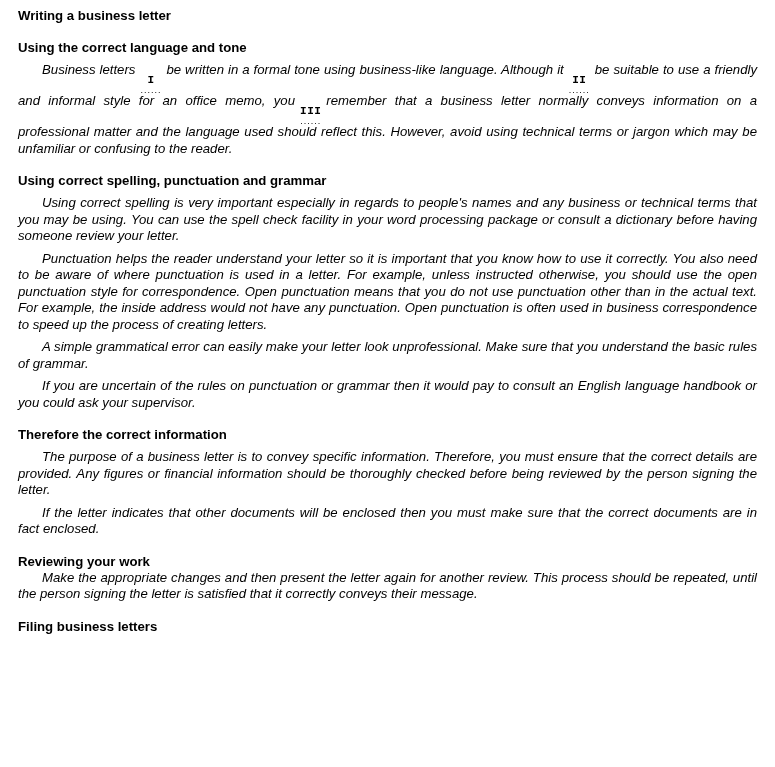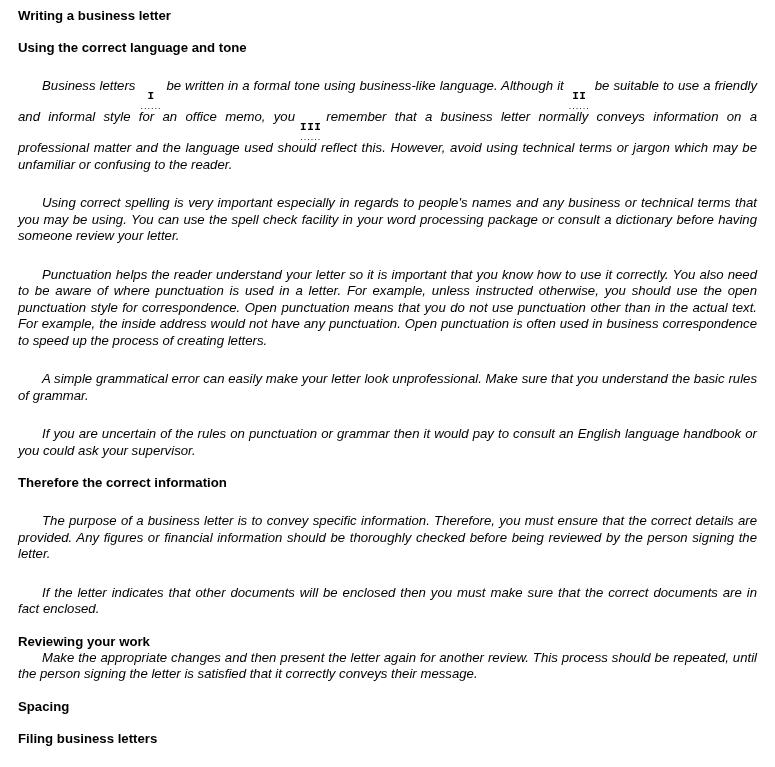--- a/index.html
+++ b/index.html
@@ -29,21 +29,21 @@
   }
   .heading {
     font-size: 13.2px;
     font-weight: 700;
     line-height: 17px;
     margin: 15px 0 0 0;
   }
   .para {
     font-size: 13.2px;
     line-height: 16.5px;
-    margin: 22px 0 0 0;
+    margin: 6px 0 0 0;
     text-align: justify;
     text-indent: 24px;
   }
   .para.italic { font-style: italic; }
   .para.tight { margin-top: 0; }
   .blank {
     display: inline-flex;
     flex-direction: column;
     align-items: center;
     vertical-align: -9px;
@@ -76,26 +76,26 @@
       <p class="para italic">Business letters<span class="blank">
           <span class="blank-label">I</span>
           <span class="blank-dots">......</span>
         </span>be written in a formal tone using business-like language. Although it<span class="blank">
           <span class="blank-label">II</span>
           <span class="blank-dots">......</span>
         </span>be suitable to use a friendly and informal style for an office memo, you<span class="blank">
           <span class="blank-label">III</span>
           <span class="blank-dots">......</span>
         </span>remember that a business letter normally conveys information on a professional matter and the language used should reflect this. However, avoid using technical terms or jargon which may be unfamiliar or confusing to the reader.</p>
+      <h2 class="heading">Using correct spelling, punctuation and grammar</h2>
       <p class="para italic">Using correct spelling is very important especially in regards to people's names and any business or technical terms that you may be using. You can use the spell check facility in your word processing package or consult a dictionary before having someone review your letter.</p>
       <p class="para italic">Punctuation helps the reader understand your letter so it is important that you know how to use it correctly. You also need to be aware of where punctuation is used in a letter. For example, unless instructed otherwise, you should use the open punctuation style for correspondence. Open punctuation means that you do not use punctuation other than in the actual text. For example, the inside address would not have any punctuation. Open punctuation is often used in business correspondence to speed up the process of creating letters.</p>
       <p class="para italic">A simple grammatical error can easily make your letter look unprofessional. Make sure that you understand the basic rules of grammar.</p>
       <p class="para italic">If you are uncertain of the rules on punctuation or grammar then it would pay to consult an English language handbook or you could ask your supervisor.</p>
       <h2 class="heading">Therefore the correct information</h2>
       <p class="para italic">The purpose of a business letter is to convey specific information. Therefore, you must ensure that the correct details are provided. Any figures or financial information should be thoroughly checked before being reviewed by the person signing the letter.</p>
       <p class="para italic">If the letter indicates that other documents will be enclosed then you must make sure that the correct documents are in fact enclosed.</p>
       <h2 class="heading">Reviewing your work</h2>
       <p class="para italic tight">Make the appropriate changes and then present the letter again for another review. This process should be repeated, until the person signing the letter is satisfied that it correctly conveys their message.</p>
-      <h2 class="heading">Spacing</h2>
       <h2 class="heading">Filing business letters</h2>
     </div>
 
 </div>
 
 </body></html>

